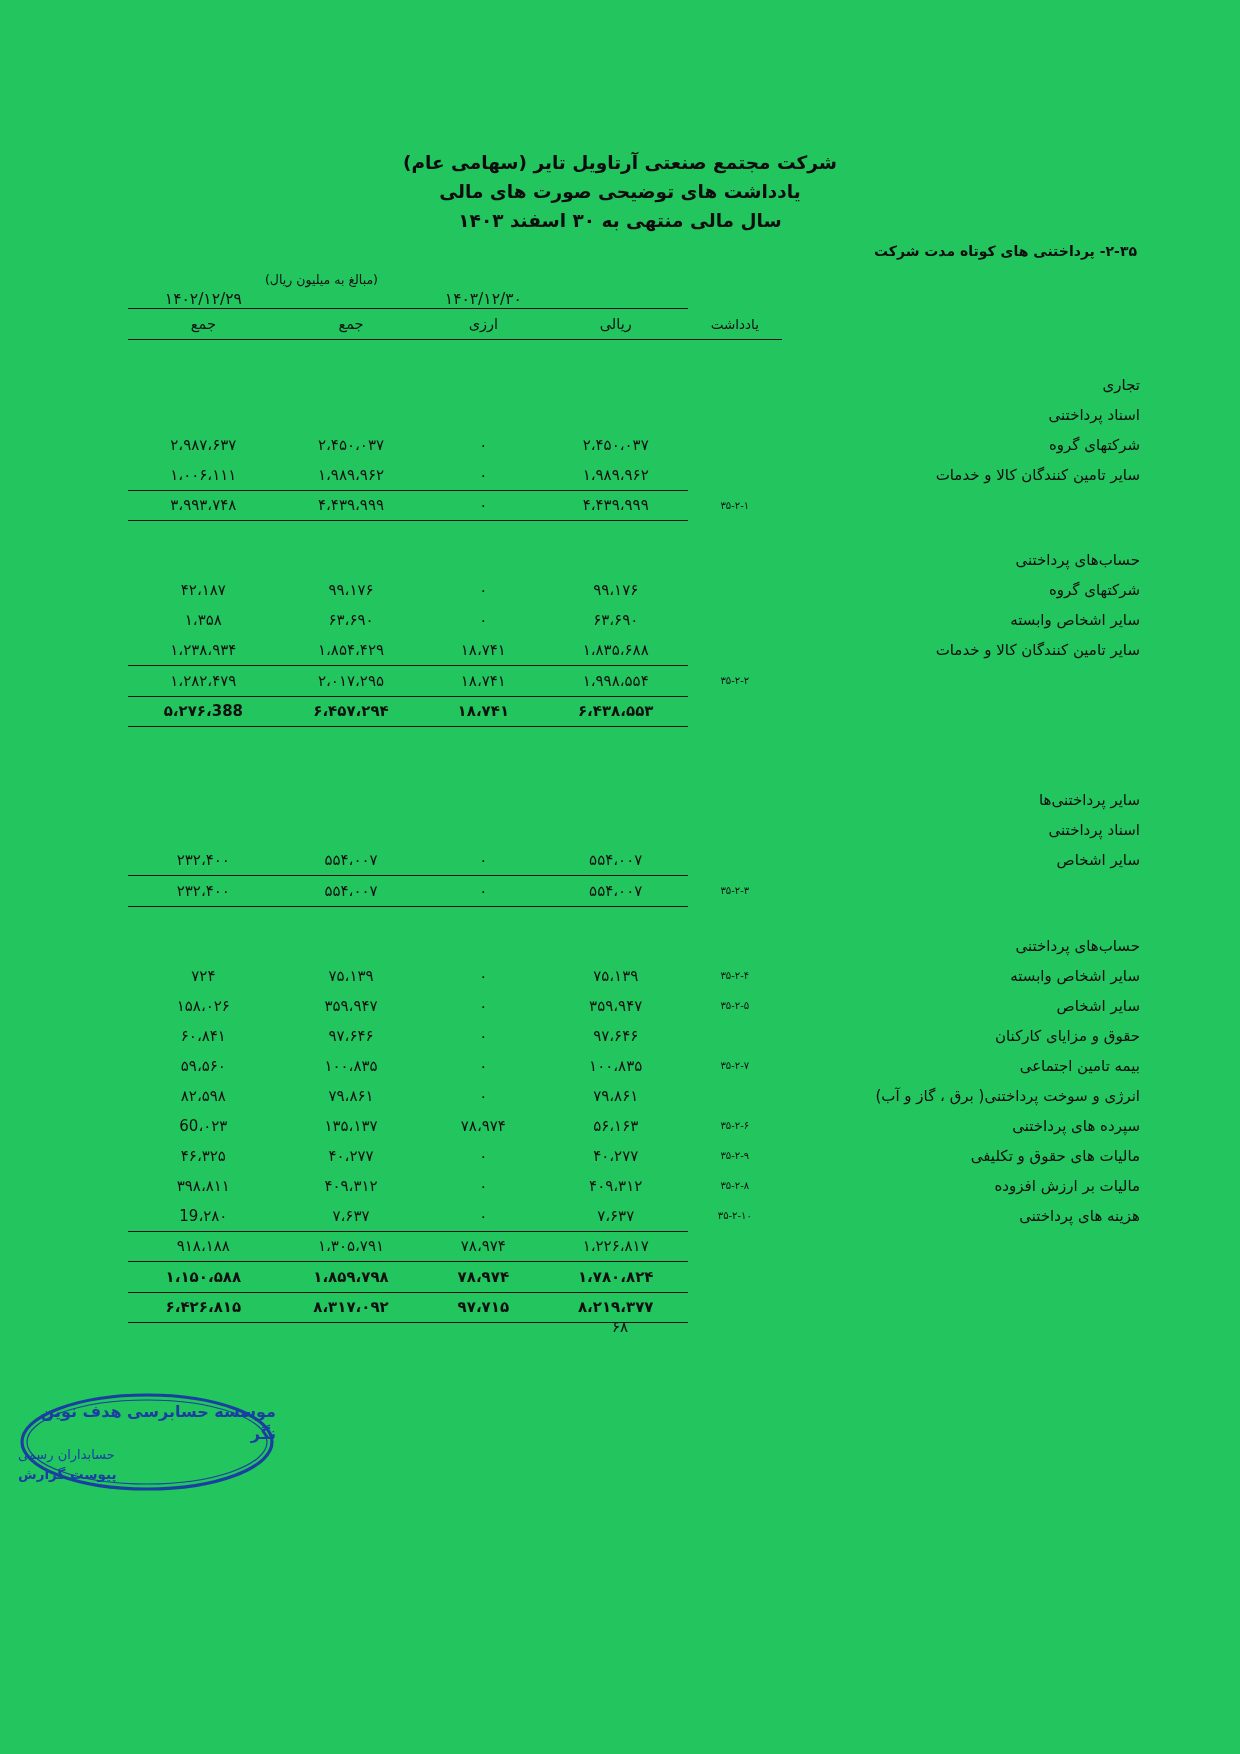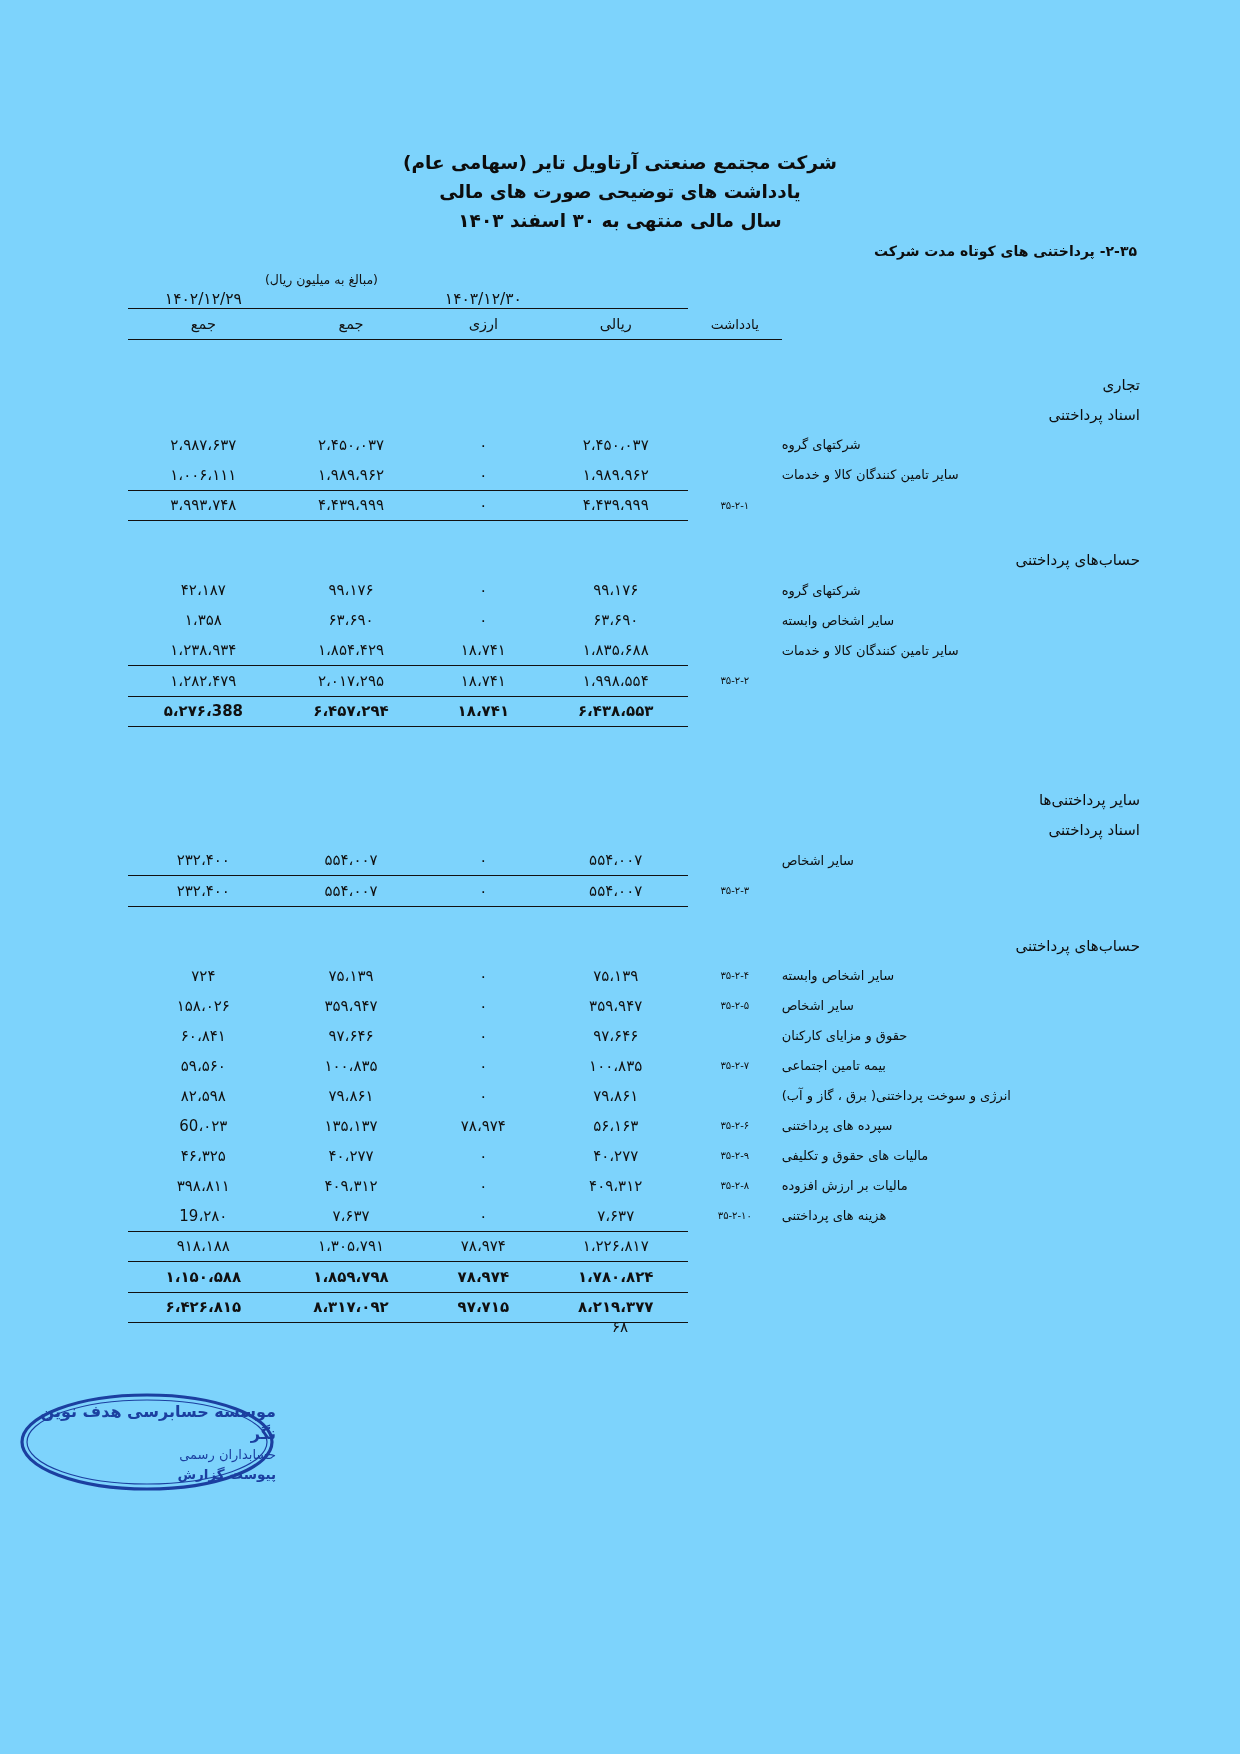--- a/index.html
+++ b/index.html
@@ -12,21 +12,21 @@
     width: 1240px;
     height: 1754px;
     position: relative;
     font-family: "DejaVu Sans", "Liberation Sans", sans-serif;
     color: #111111;
     overflow: hidden;
   }
   .page {
     position: absolute;
     inset: 0;
-    background: #7dd3fc;
+    background: #22c55e;
   }
   
   .doc-header {
     position: absolute;
     top: 148px;
     left: 0;
     right: 0;
     text-align: center;
     direction: rtl;
   }
@@ -77,22 +77,22 @@
   }
   
   col.c-label { width: 352px; }
   col.c-note  { width: 92px; }
   col.c-rial  { width: 142px; }
   col.c-arzi  { width: 118px; }
   col.c-tot3  { width: 142px; }
   col.c-tot2  { width: 148px; }
 
   .lbl {
-    text-align: left;
-    font-size: 13px;
+    text-align: right;
+    font-size: 15px;
     font-weight: bold;
     direction: rtl;
     padding-right: 6px;
     white-space: nowrap;
     color: #0d0d0d;
   }
   .grp {
     font-size: 15px;
     font-weight: bold;
     text-align: right;
@@ -162,21 +162,21 @@
   }
   .stamp svg { display: block; }
   .stamp-text {
     position: absolute;
     left: 0;
     top: 0;
     width: 258px;
     height: 104px;
     display: flex;
     flex-direction: column;
-    align-items: flex-start;
+    align-items: flex-end;
     justify-content: center;
     direction: rtl;
     color: #1b3fa0;
     pointer-events: none;
   }
   .stamp-text .s1 { font-size: 16px; font-weight: bold; line-height: 22px; }
   .stamp-text .s2 { font-size: 13px; line-height: 19px; }
   .stamp-text .s3 { font-size: 13.5px; font-weight: bold; line-height: 20px; }
 </style>
 </head>

